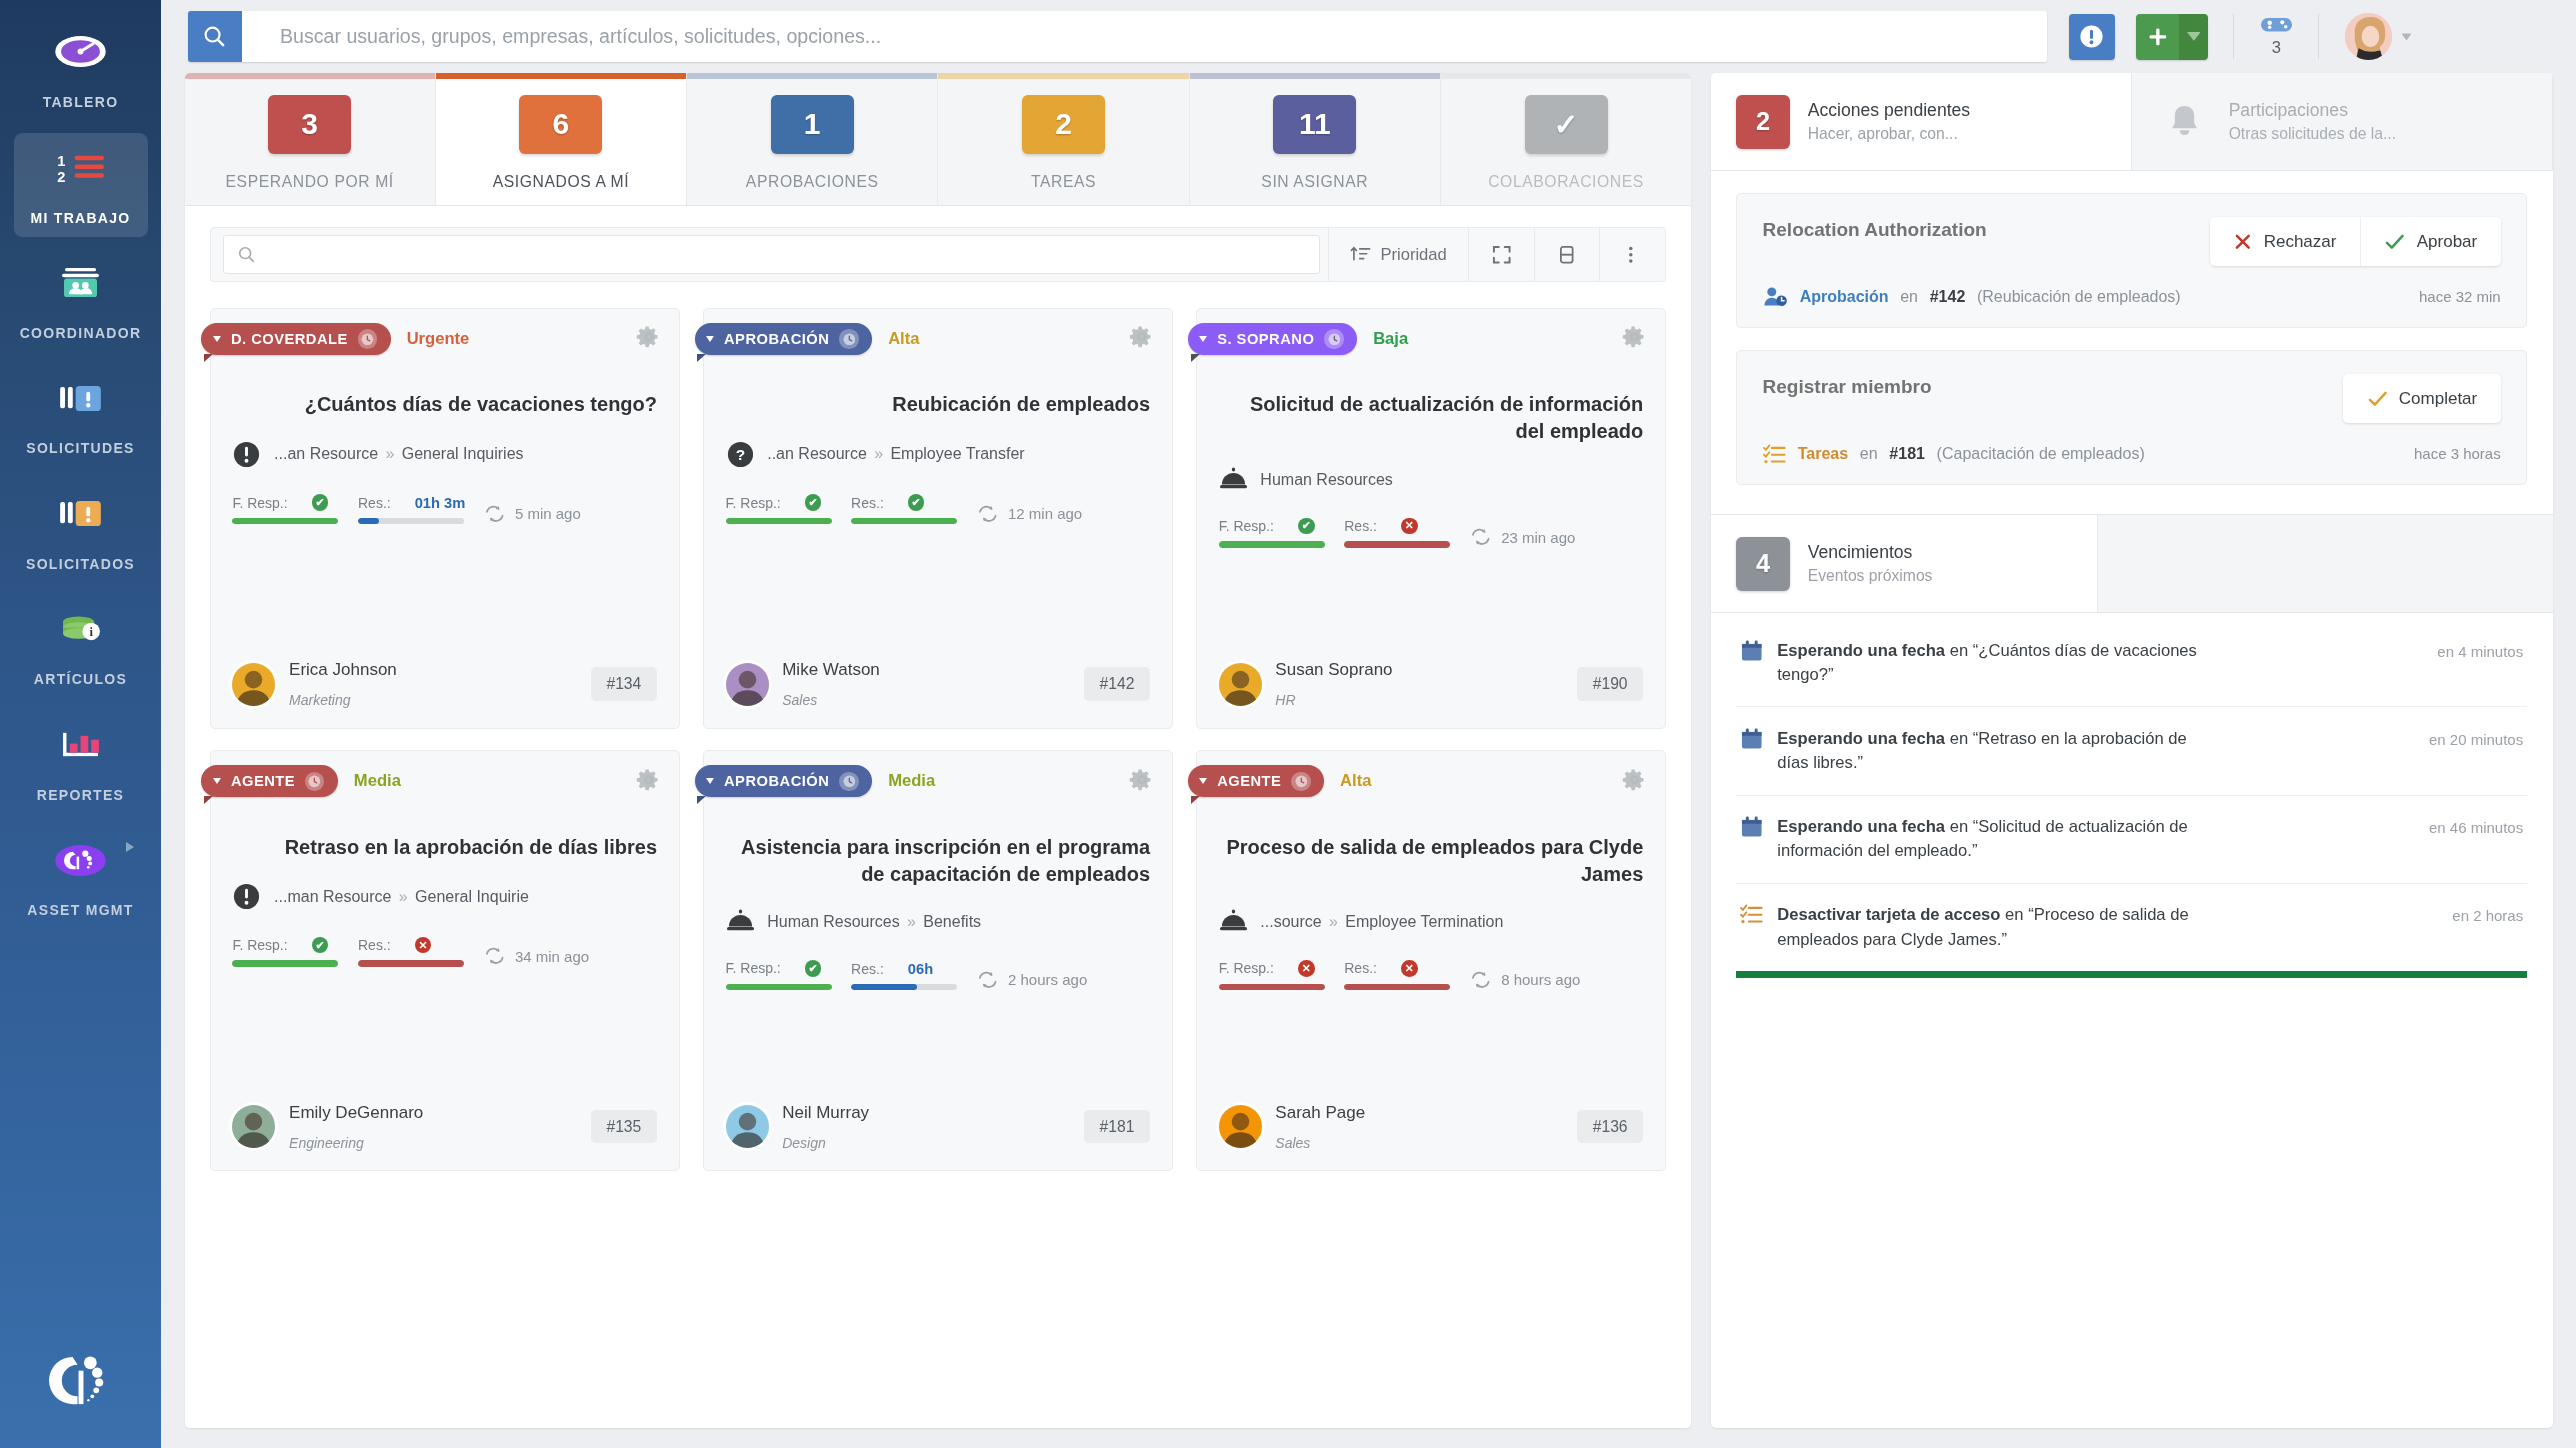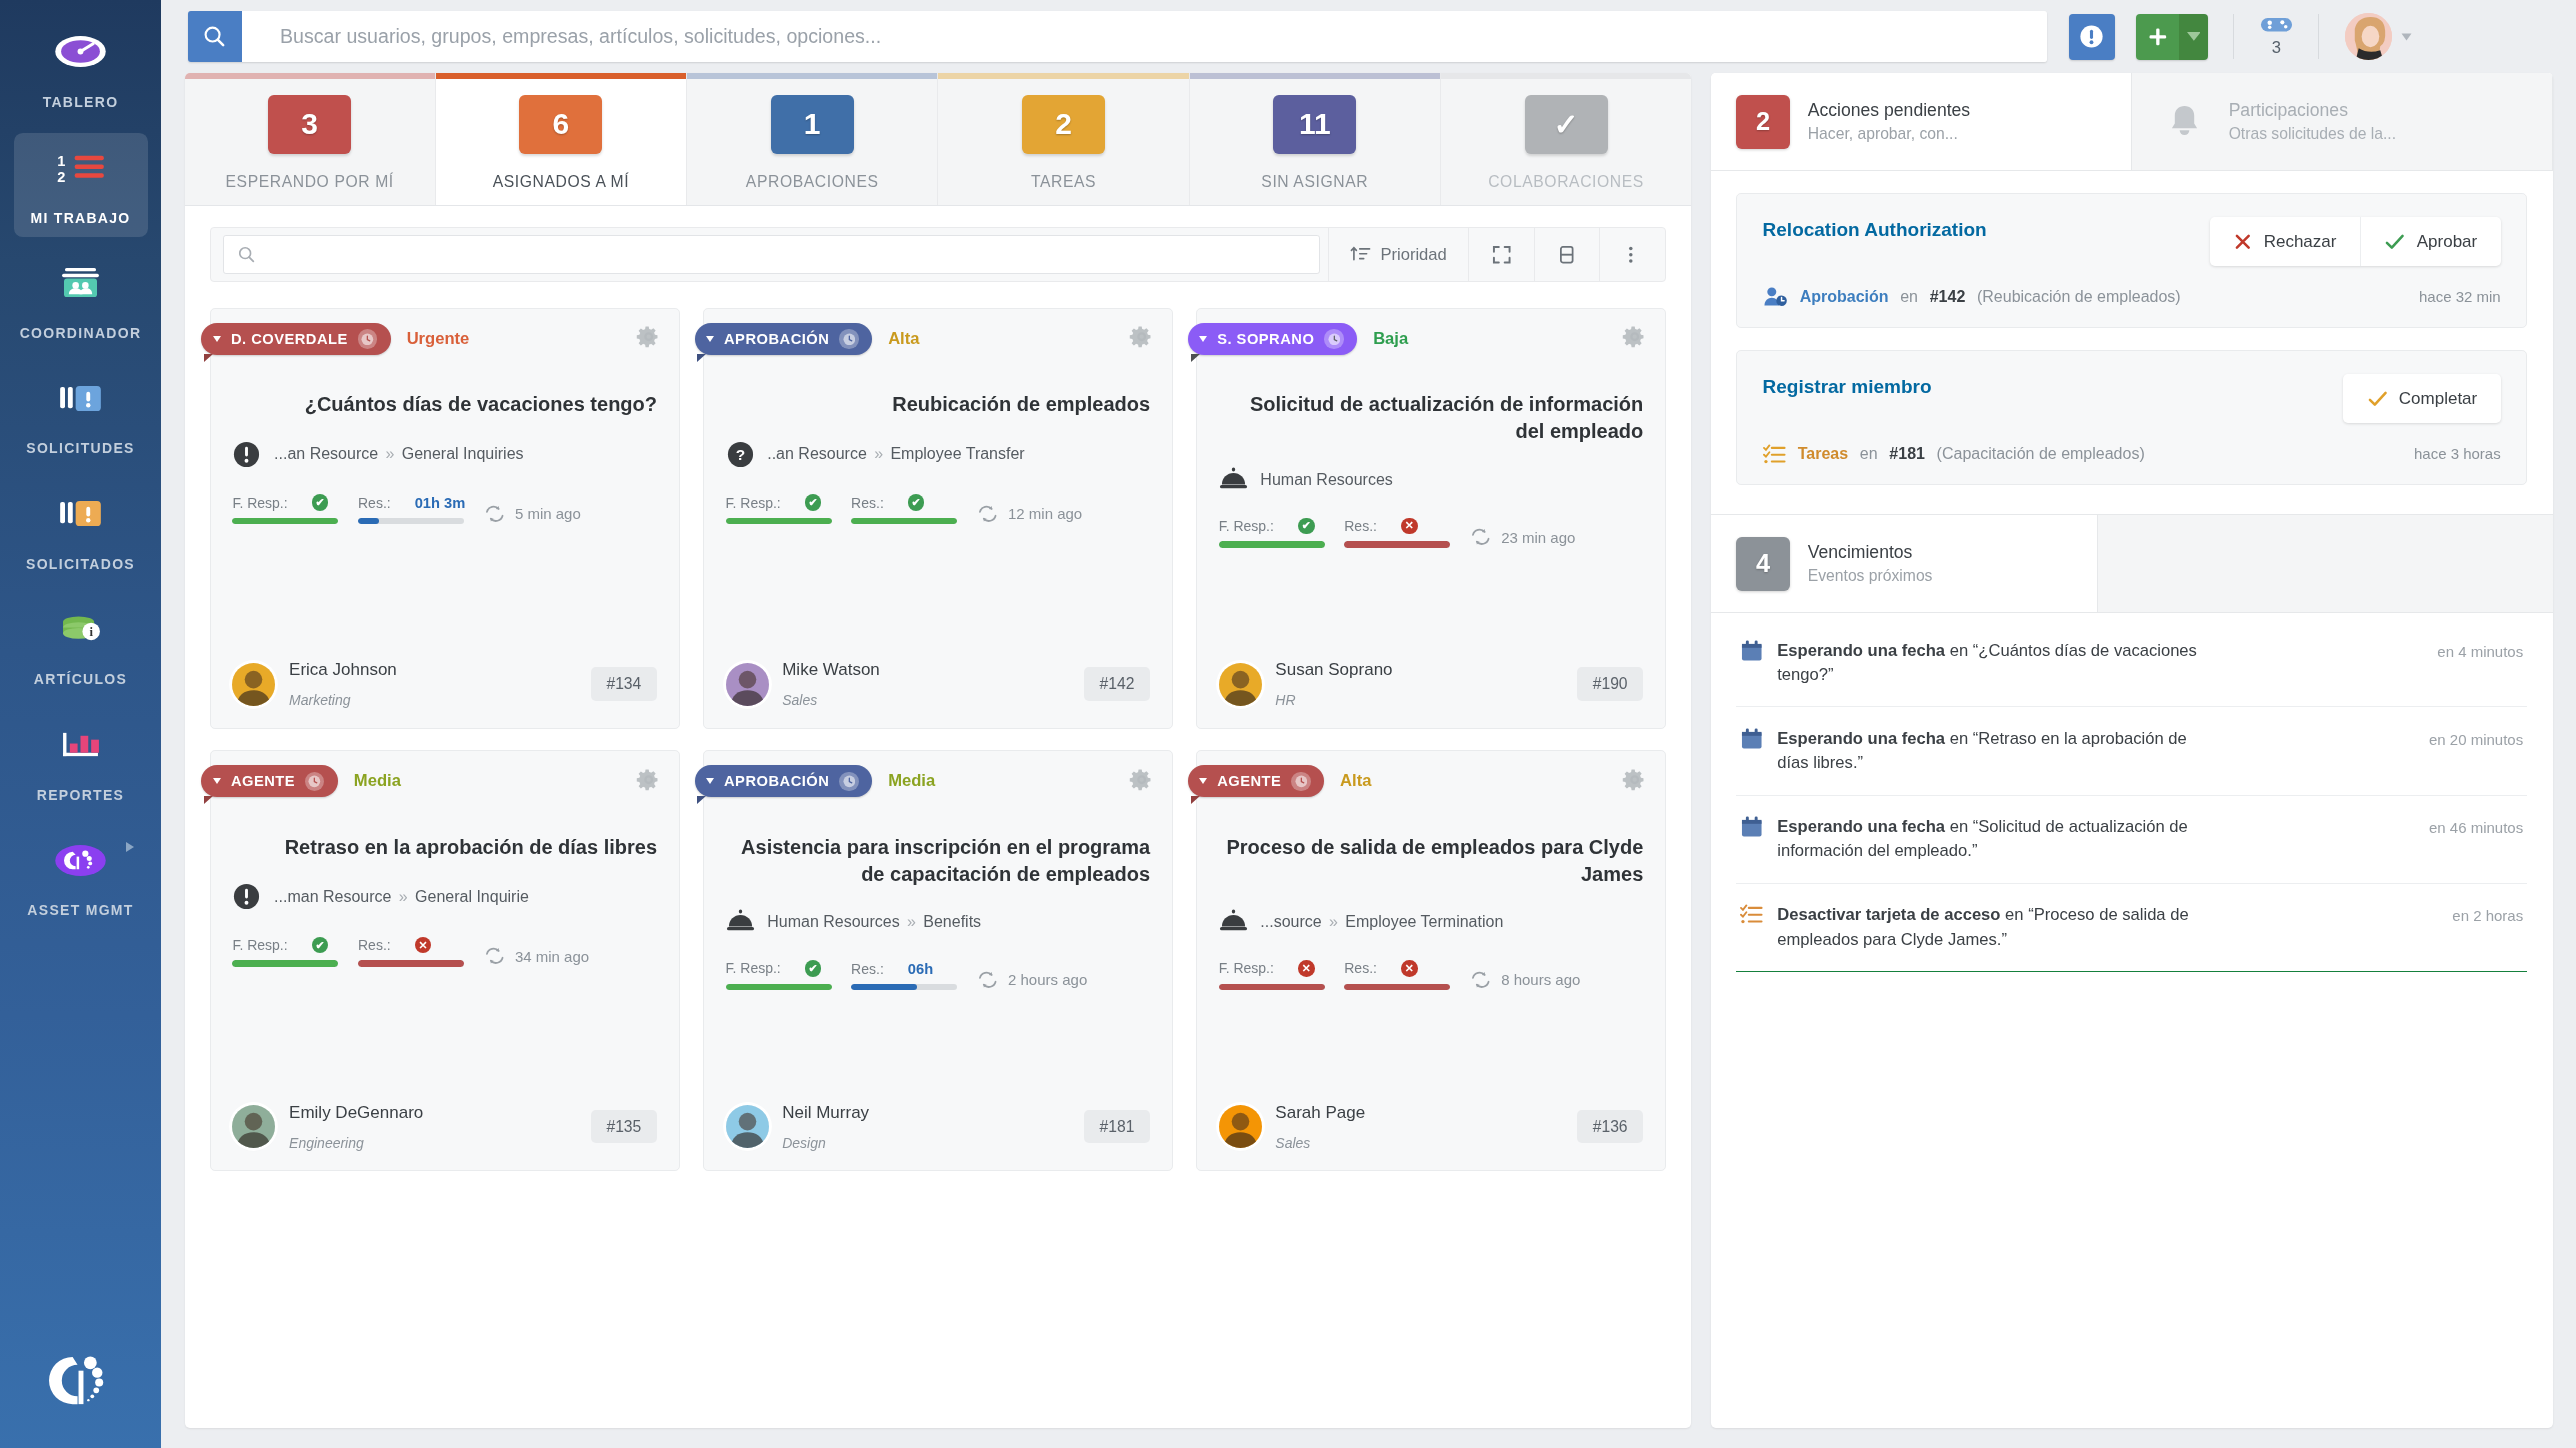--- a/index.html
+++ b/index.html
@@ -205,39 +205,39 @@
       display:flex;align-items:center;justify-content:center;font-size:25.4px;font-weight:600;
       text-shadow:0 1px 2px rgba(0,0,0,.25); box-shadow:0 1px 2.9px rgba(0,0,0,.18); flex-shrink:0;}
   .rp-badge.gray { background:#8c9298; }
   .rp-tab-title { font-size:17.6px; color:#3b4045; }
   .rp-tab-sub { font-size:15.7px; color:#9ba1a7; margin-top:3.9px; }
   .rp-tab.inactive .rp-tab-title, .rp-tab.inactive .rp-tab-sub { color:#a8aeb4; }
 
   .action-card { margin:21.5px 25.4px 0 25.4px; background:#f7f8f9; border:1px solid #e9ebed;
       border-radius:4.9px; padding:23.5px 25.4px 19.6px 25.4px; }
   .ac-row { display:flex; align-items:flex-start; }
-  .ac-title { font-size:19px; font-weight:700; color:#0369a1; line-height:1.35; max-width:294px; }
+  .ac-title { font-size:19px; font-weight:700; color:#737373; line-height:1.35; max-width:294px; }
   .ac-btns { margin-left:auto; display:flex; background:#fff; border-radius:4.9px;
       box-shadow:0 1px 2.9px rgba(0,0,0,.13); overflow:hidden; }
   .ac-btn { display:flex;align-items:center;gap:10.8px;padding:14.7px 23.5px;cursor:pointer;
       font-size:17px;color:#3b4045; border-right:1px solid #eceef0; }
   .ac-btn:last-child { border-right:none; }
   .ac-sub { display:flex;align-items:center;gap:11.7px; margin-top:19.6px; font-size:16px; }
   .ac-sub-link { color:#3d7ebf; font-weight:600; }
   .ac-sub-link.orange { color:#d08b2d; }
   .ac-sub-rest { color:#8b9299; }
   .ac-sub-id { color:#3b4045; font-weight:600; }
   .ac-time { margin-left:auto; color:#8b9299; font-size:15px; white-space:nowrap; }
 
   .rp-tabs2 { display:flex; border-top:1px solid #e6e8ea; border-bottom:1px solid #e6e8ea;
       margin-top:29px; }
   .due-list { padding: 5.9px 25.4px 0 25.4px; }
   .due-item { display:flex; align-items:flex-start; gap:13.7px; padding:19.6px 3.9px;
       border-bottom:1px solid #eceef0; }
-  .due-item:last-child { border-bottom:1px solid #15803d; }
+  .due-item:last-child { border-bottom:7px solid #15803d; }
   .due-text { font-size:16.6px; color:#3b4045; line-height:1.45; max-width:421px; }
   .due-text b { font-weight:700; }
   .due-when { margin-left:auto; font-size:15px; color:#9ba1a7; white-space:nowrap; padding-top:3.9px; }
 </style>
 </head>
 <body>
 
 <aside class="sidebar">
   <div class="nav-item">
     <div class="nav-icon">

